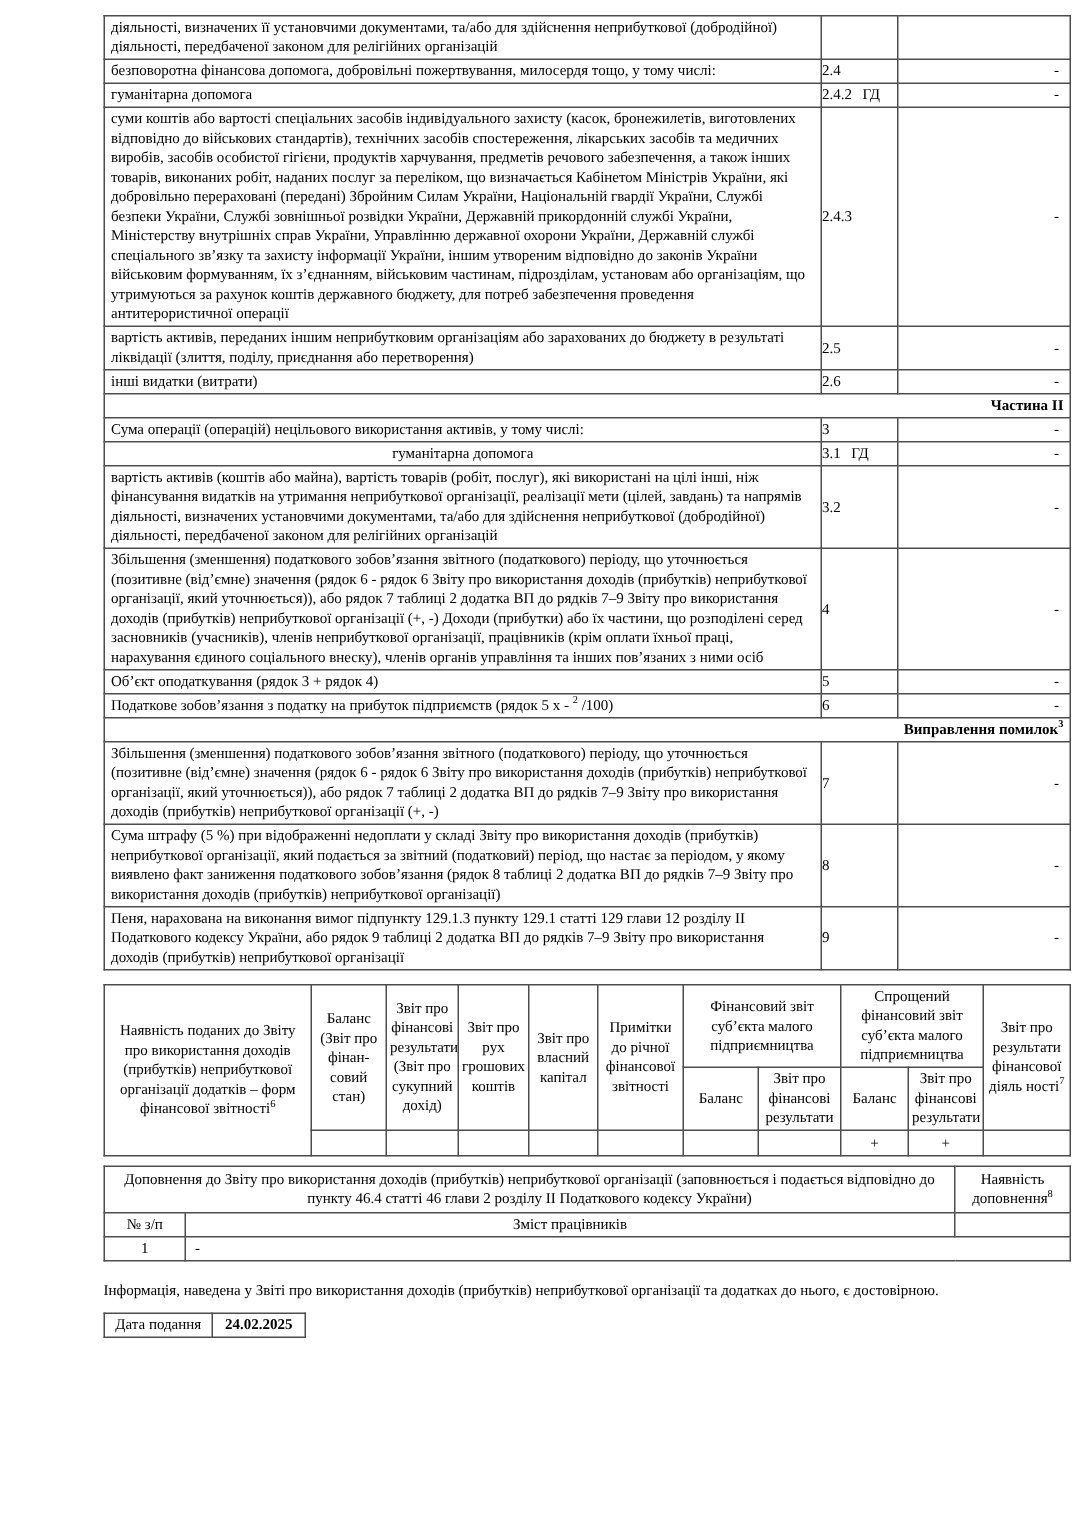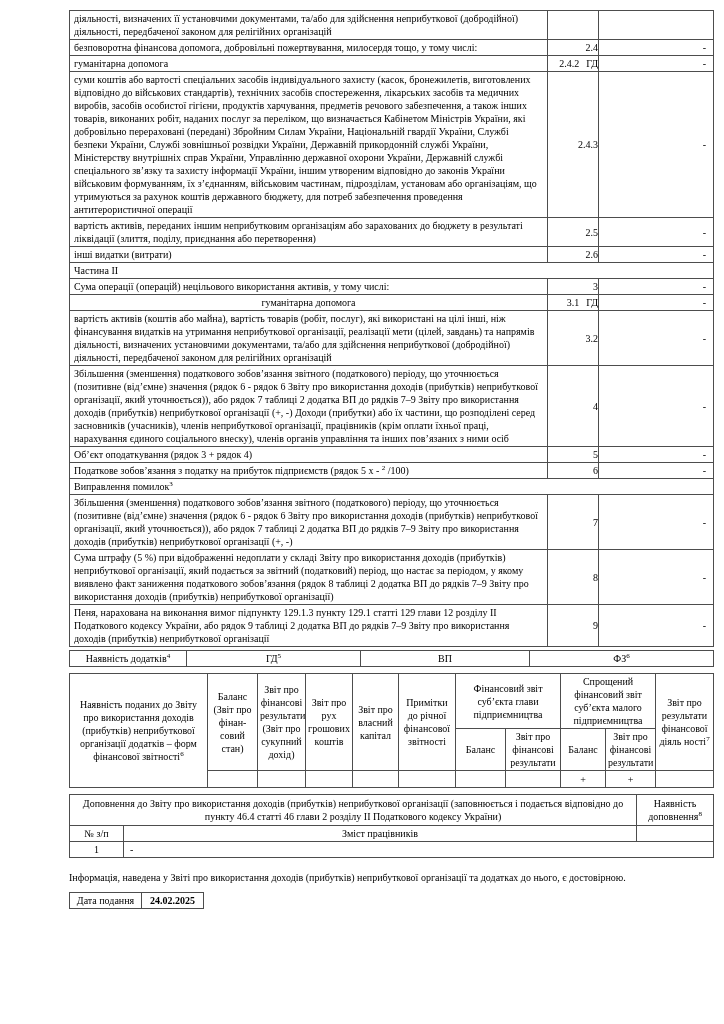--- a/index.html
+++ b/index.html
@@ -5,23 +5,23 @@
   html,body{margin:0;padding:0;}
   .page{position:relative;width:724px;height:1024px;background:#ffffff;
         font-family:"Liberation Serif","DejaVu Serif",serif;color:#000;overflow:hidden;}
   .doc{position:absolute;left:69px;top:10px;width:644px;}
   table{border-collapse:collapse;table-layout:fixed;width:644px;}
   td{border:1px solid #4d4d4d;font-size:10px;line-height:13px;padding:1px 4px;
      vertical-align:middle;overflow:hidden;}
   sup{font-size:7px;line-height:0;vertical-align:super;}
   .desc{text-align:left;}
   .center{text-align:center;}
-  .code{text-align:right;padding:1px 0;}
+  .code{text-align:left;padding:1px 0;}
   .val{text-align:right;padding-right:7px;}
-  .section{font-weight:normal;text-align:left;}
+  .section{font-weight:bold;text-align:right;}
   .gd{margin-left:7px;}
   .gap3{height:3px;}
   .gap6{height:6px;}
   .fin td{text-align:center;padding:1px 2px;}
   .fin .vcell{height:14px;}
   .sup-table td{text-align:center;}
   .sup-table .hdr{padding:2px 8px;}
   .sup-table .numcol{padding:1px 2px;}
   .sup-table .dash{text-align:left;padding-left:6px;}
   .statement{font-size:10px;line-height:13px;margin:13px 0 8px 0;}
@@ -121,36 +121,20 @@
           <tr>
             <td class="desc">Пеня, нарахована на виконання вимог підпункту 129.1.3 пункту 129.1 статті 129 глави 12 розділу ІІ Податкового кодексу України, або рядок 9 таблиці 2 додатка ВП до рядків 7–9 Звіту про використання доходів (прибутків) неприбуткової організації</td>
             <td class="code">9</td>
             <td class="val">-</td>
           </tr>
         </tbody>
     </table>
 
     <div class="gap3"></div>
 
-    <table>
-      <colgroup>
-          <col style="width:117px">
-          <col style="width:174px">
-          <col style="width:169px">
-          <col style="width:184px">
-        </colgroup>
-      <tbody>
-          <tr>
-        <td class="center"><span>Наявність додатків</span><sup>4</sup></td>
-        <td class="center"><span>ГД</span><sup>5</sup></td>
-        <td class="center"><span>ВП</span></td>
-        <td class="center"><span>ФЗ</span><sup>6</sup></td>
-      </tr>
-    </tbody>
-      </table>
 
     <div class="gap6"></div>
 
     <table class="fin">
       <colgroup>
         <col style="width:138px">
           <col style="width:50px">
           <col style="width:48px">
           <col style="width:47px">
         <col style="width:46px">
@@ -162,21 +146,21 @@
           <col style="width:58px">
       </colgroup>
       <tbody>
           <tr>
         <td rowspan="3"><span>Наявність поданих до Звіту про використання доходів (прибутків) неприбуткової організації додатків – форм фінансової звітності</span><sup>6</sup></td>
         <td rowspan="2">Баланс (Звіт про фінан-совий стан)</td>
         <td rowspan="2">Звіт про фінансові результати (Звіт про сукупний дохід)</td>
         <td rowspan="2">Звіт про рух грошових коштів</td>
         <td rowspan="2">Звіт про власний капітал</td>
         <td rowspan="2">Примітки до річної фінансової звітності</td>
-        <td colspan="2">Фінансовий звіт суб’єкта глави підприємництва</td>
+        <td colspan="2">Фінансовий звіт суб’єкта малого підприємництва</td>
         <td colspan="2">Спрощений фінансовий звіт суб’єкта малого підприємництва</td>
         <td rowspan="2"><span>Звіт про результати фінансової діяль ності</span><sup>7</sup></td>
       </tr>
       <tr>
         <td>Баланс</td>
         <td>Звіт про фінансові результати</td>
         <td>Баланс</td>
         <td>Звіт про фінансові результати</td>
       </tr>
       <tr>

